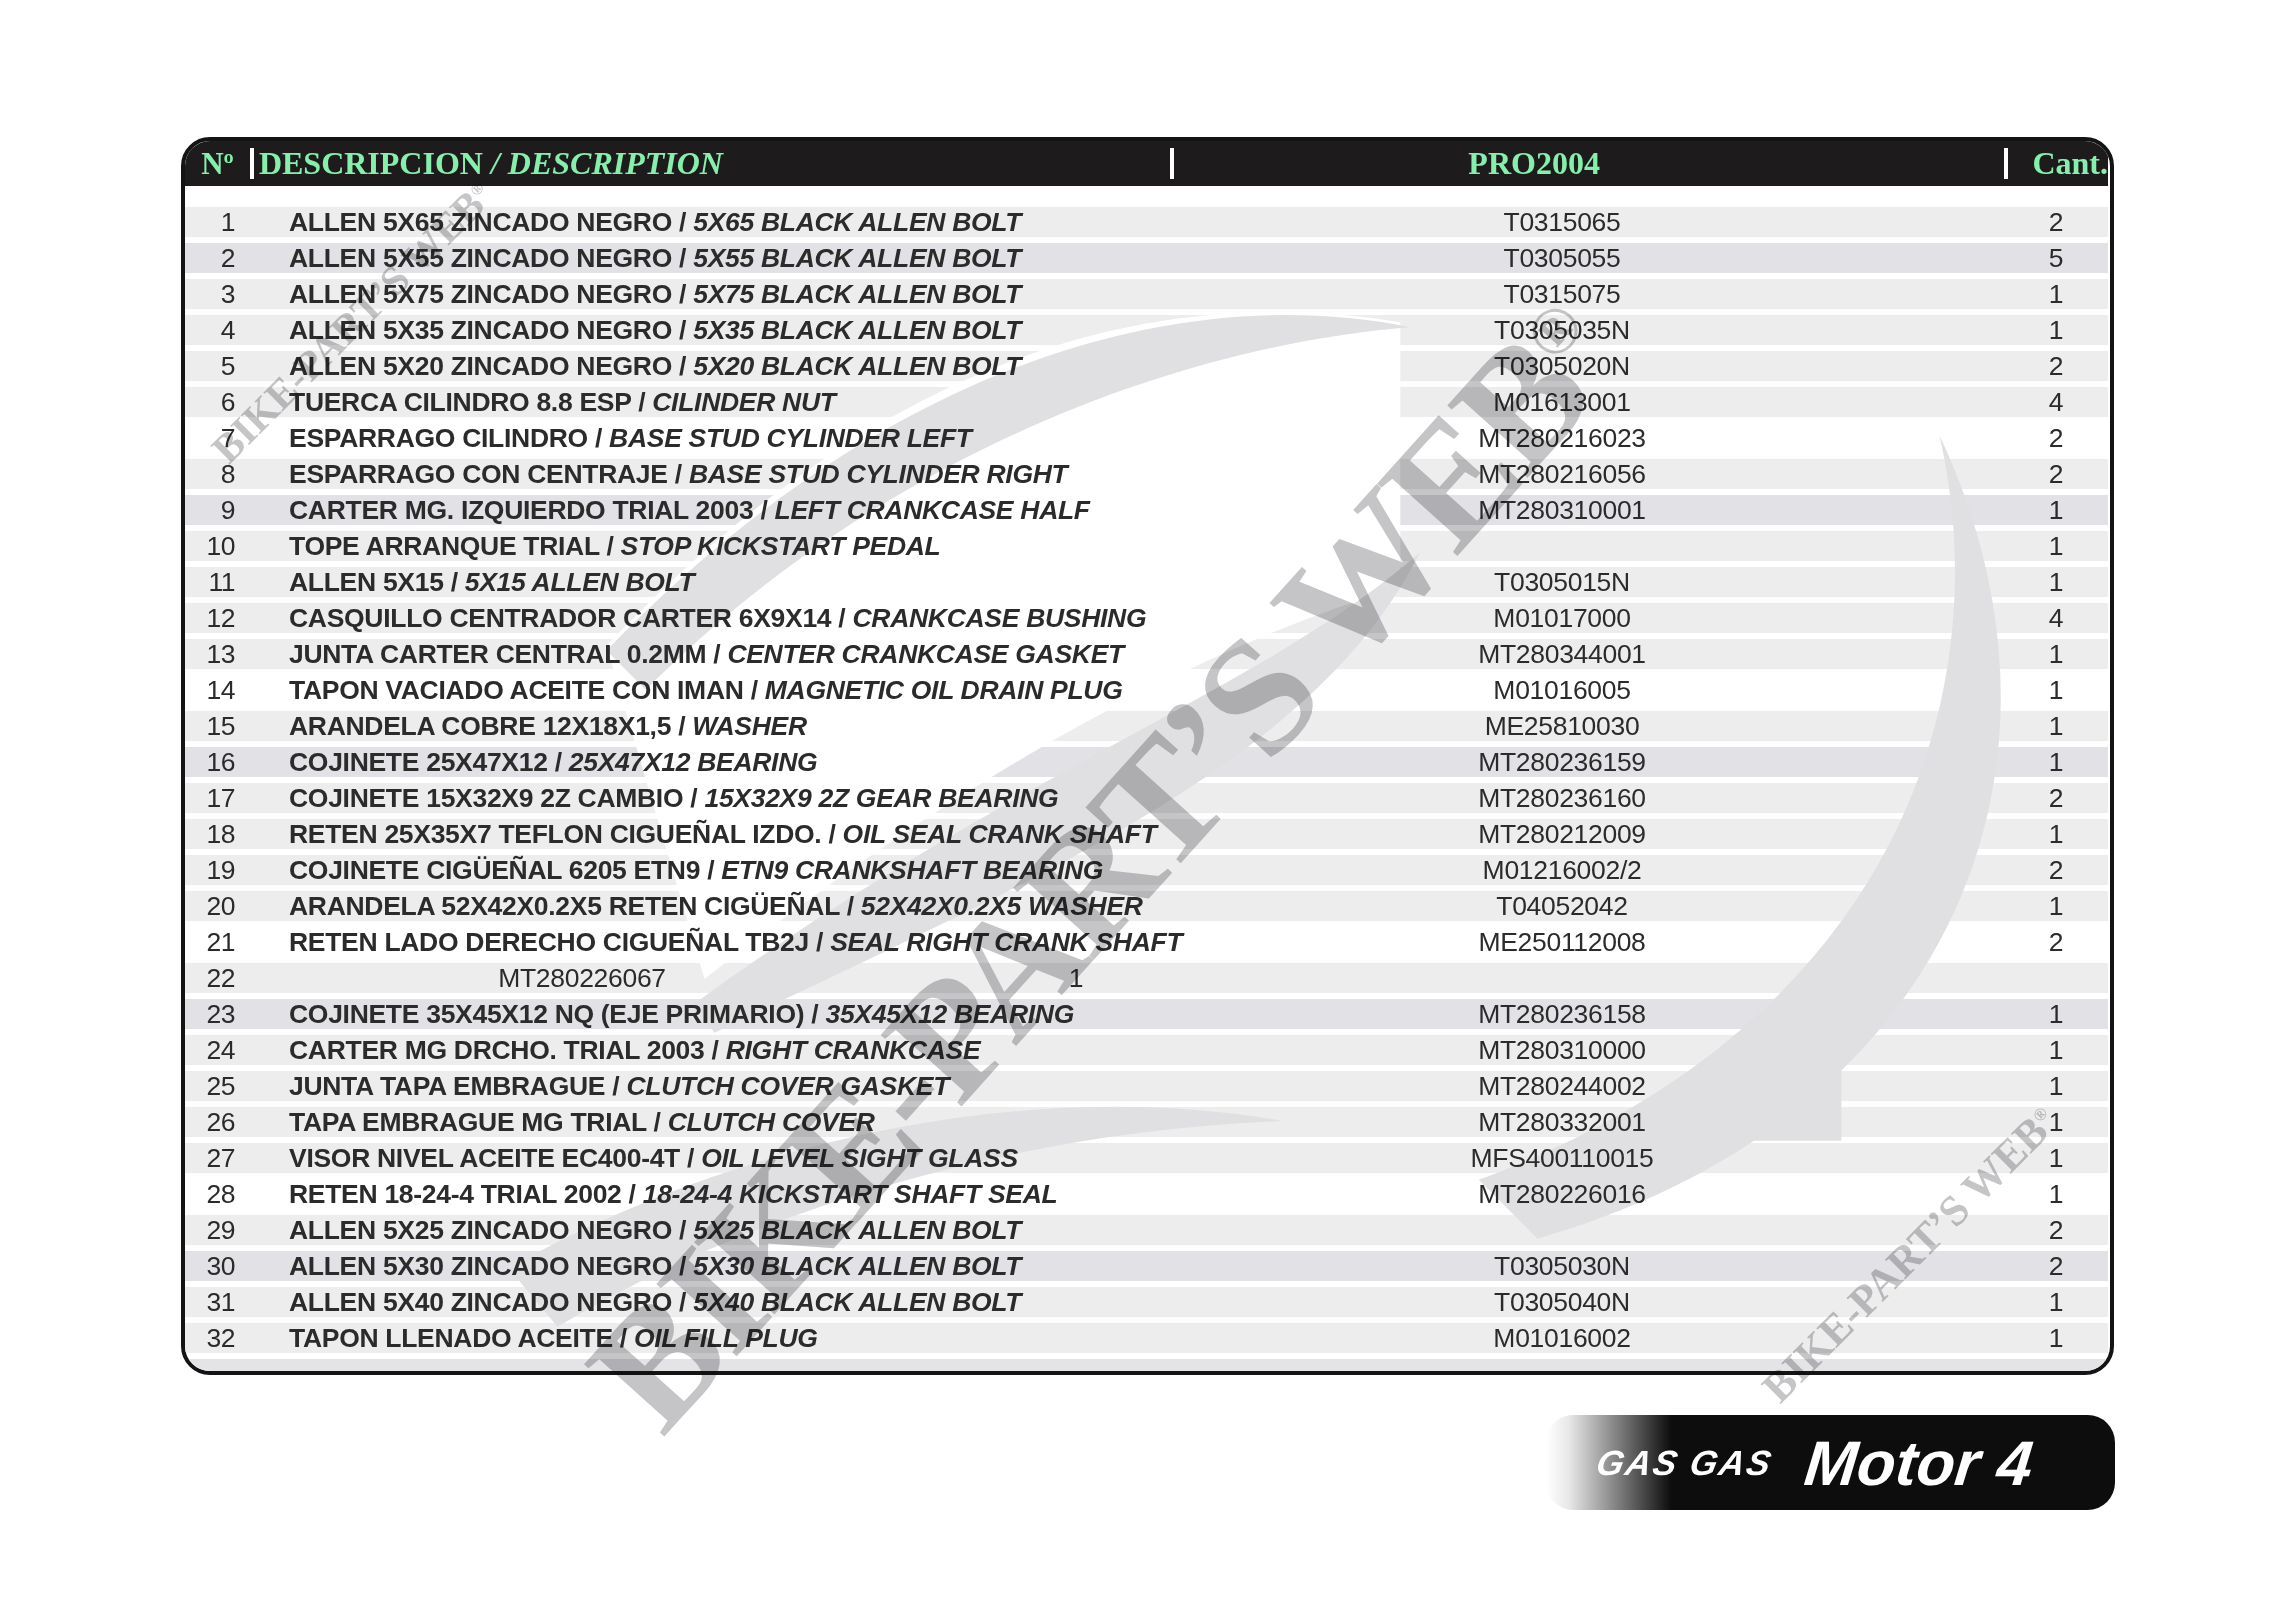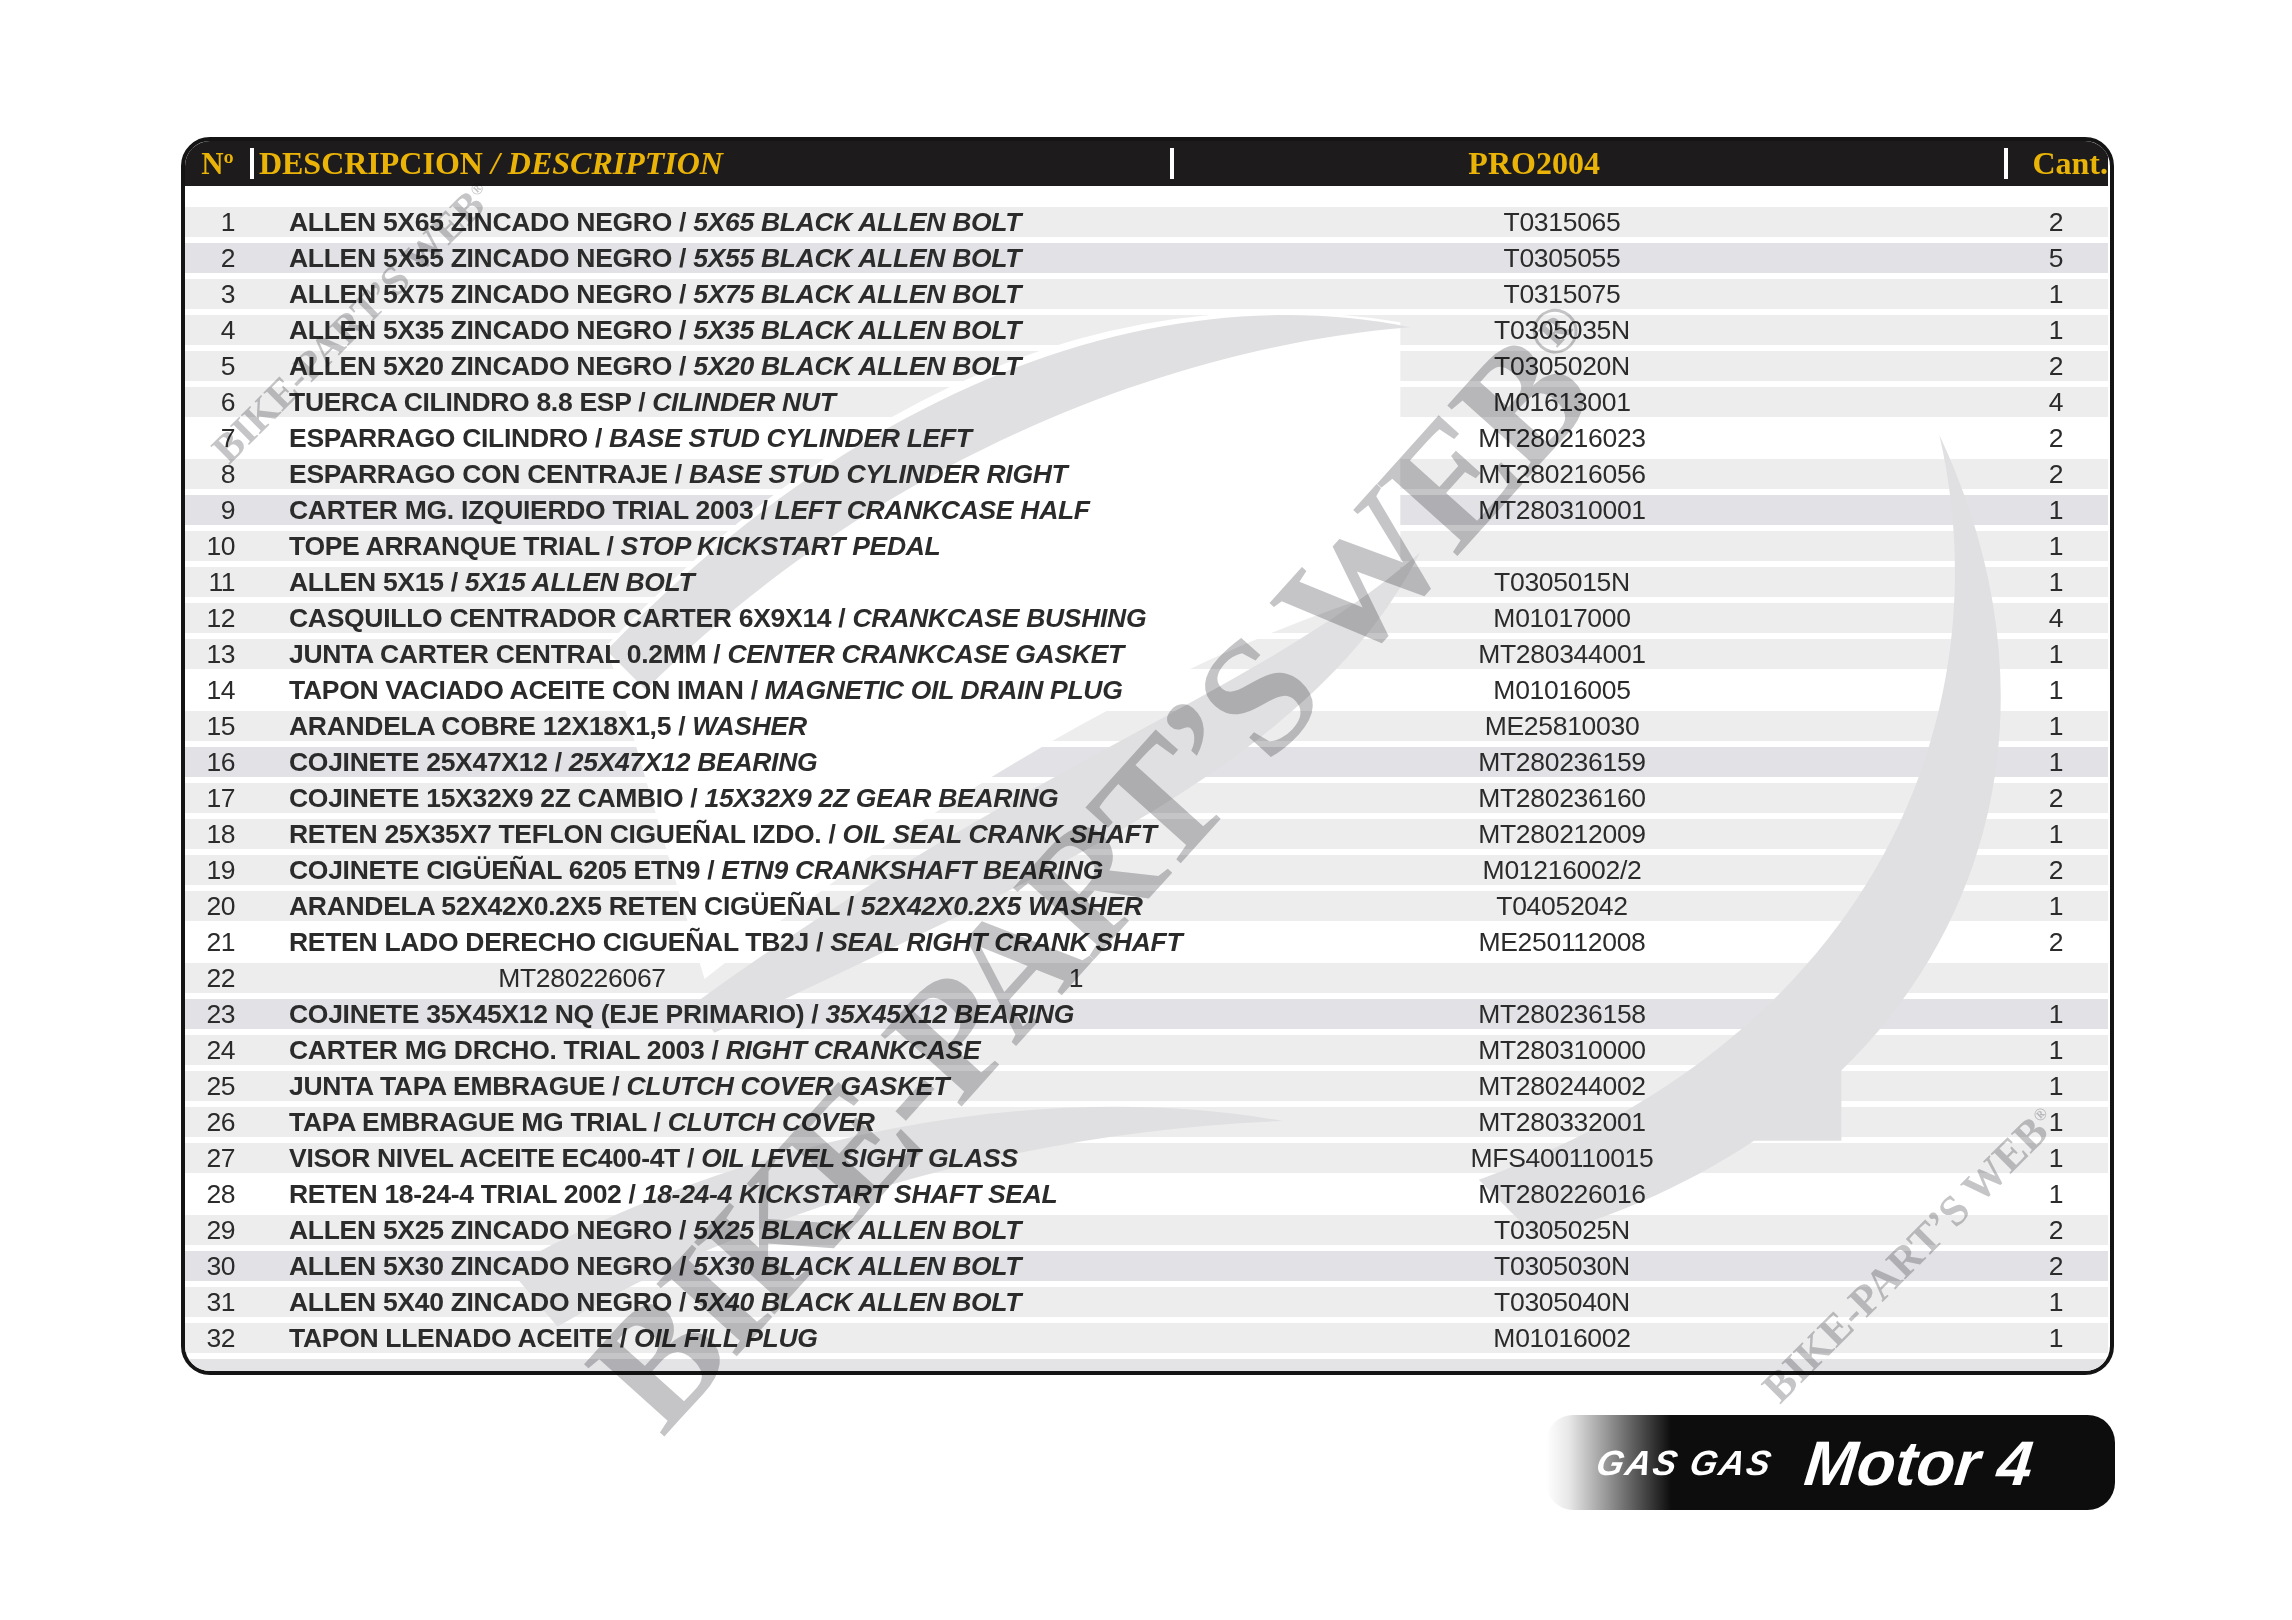--- a/index.html
+++ b/index.html
@@ -7,21 +7,21 @@
         font-family:"Liberation Sans",sans-serif;color:#2b2b2b;}
 
   
   .table-wrap{position:absolute;left:181px;top:137px;width:1933px;height:1238px;
               box-sizing:border-box;border:4.9px solid #141414;border-radius:29px;
               background:#ffffff;overflow:hidden;z-index:1;}
 
   .glogo{position:absolute;left:0;top:0;width:1923px;height:1228px;z-index:1;}
 
   .thead{position:absolute;left:0;top:0;width:1923px;height:45px;background:#1d1b1c;
-         display:flex;align-items:center;z-index:3;color:#eab308;
+         display:flex;align-items:center;z-index:3;color:#86efac;
          font-family:"Liberation Serif",serif;font-weight:bold;font-size:32px;}
   .hc-no{width:65px;text-align:center;font-size:31px;}
   .hsep{width:3.9px;height:31px;background:#ffffff;}
   .hc-desc{flex:1;padding-left:5px;box-sizing:border-box;}
   .hc-desc .it{font-style:italic;}
   .hc-ref{width:830px;text-align:center;box-sizing:border-box;padding-right:110px;}
   .hc-qty{width:100px;text-align:right;}
 
   .stripe-layer{position:absolute;left:0;top:63px;width:1923px;z-index:0;}
   .stripe{height:36px;box-sizing:border-box;padding:3.4px 0;background-clip:content-box;}
@@ -282,21 +282,20 @@
   </div>
         <div class="row">
     <div class="c-no">28</div>
     <div class="c-desc"><span class="es">RETEN 18-24-4 TRIAL 2002</span><span class="slash"> / </span><span class="en">18-24-4 KICKSTART SHAFT SEAL</span></div>
     <div class="c-ref">MT280226016</div>
     <div class="c-qty">1</div>
   </div>
         <div class="row">
     <div class="c-no">29</div>
     <div class="c-desc"><span class="es">ALLEN 5X25 ZINCADO NEGRO</span><span class="slash"> / </span><span class="en">5X25 BLACK ALLEN BOLT</span></div>
-    <div class="c-ref">T0305025N</div>
     <div class="c-qty">2</div>
   </div>
         <div class="row">
     <div class="c-no">30</div>
     <div class="c-desc"><span class="es">ALLEN 5X30 ZINCADO NEGRO</span><span class="slash"> / </span><span class="en">5X30 BLACK ALLEN BOLT</span></div>
     <div class="c-ref">T0305030N</div>
     <div class="c-qty">2</div>
   </div>
         <div class="row">
     <div class="c-no">31</div>

